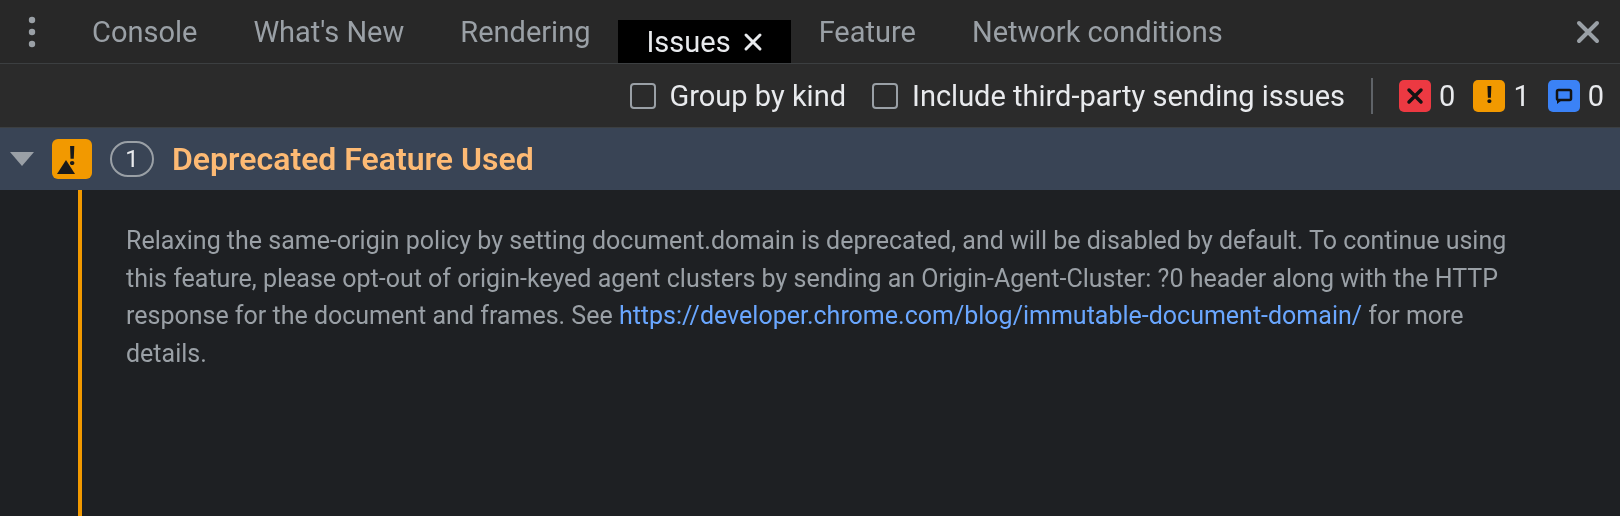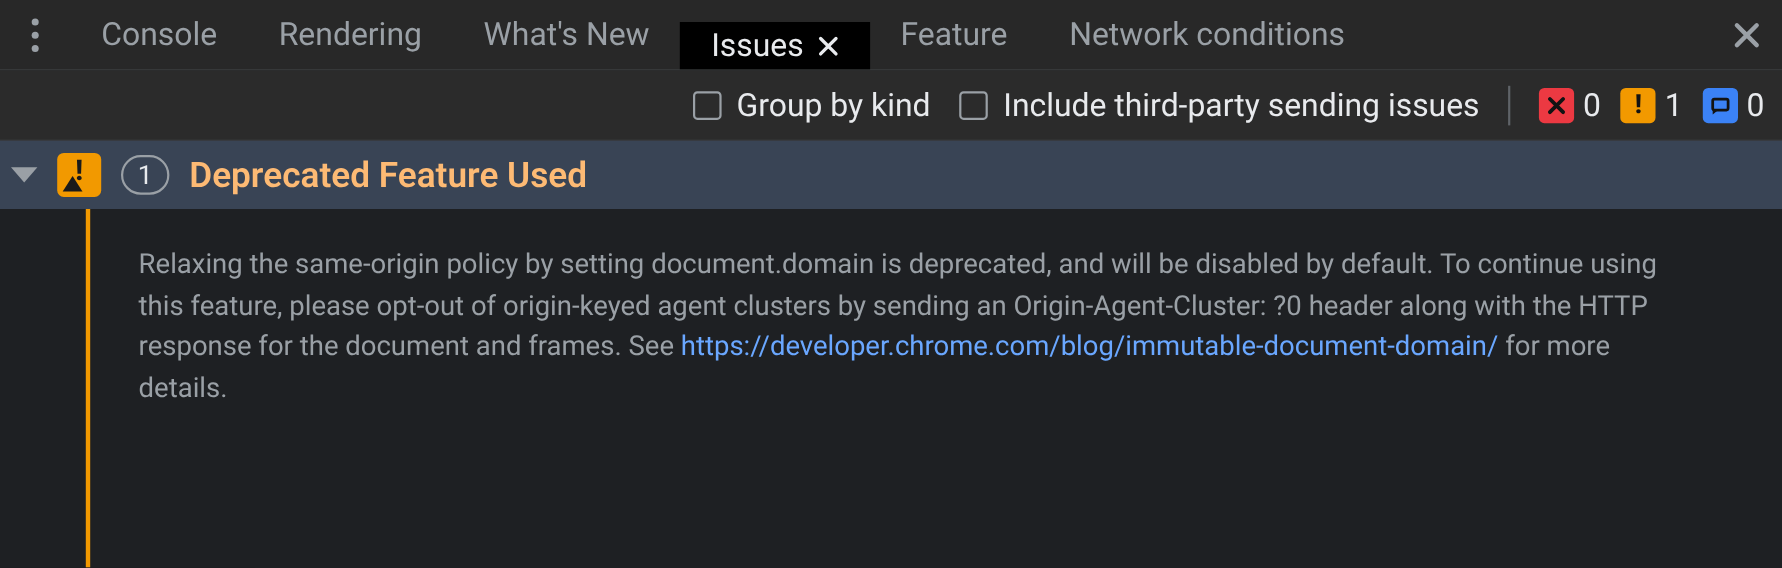--- a/index.html
+++ b/index.html
@@ -157,24 +157,24 @@
       <circle cx="4" cy="4" r="3.2" fill="#9aa0a6"></circle>
       <circle cx="4" cy="16" r="3.2" fill="#9aa0a6"></circle>
       <circle cx="4" cy="28" r="3.2" fill="#9aa0a6"></circle>
     </svg>
   </div>
 
   <div class="tab">
     <span>Console</span>
   </div>
   <div class="tab">
+    <span>What's New</span>
+  </div>
+  <div class="tab">
     <span>Rendering</span>
-  </div>
-  <div class="tab">
-    <span>What's New</span>
   </div>
   <div class="tab active">
     <span>Issues</span>
     <span class="close">
       <svg width="20" height="20" viewBox="0 0 20 20">
         <path d="M3 3 L17 17 M17 3 L3 17" stroke="#e8eaed" stroke-width="3" stroke-linecap="round"></path>
       </svg>
     </span>
   </div>
   <div class="tab">

